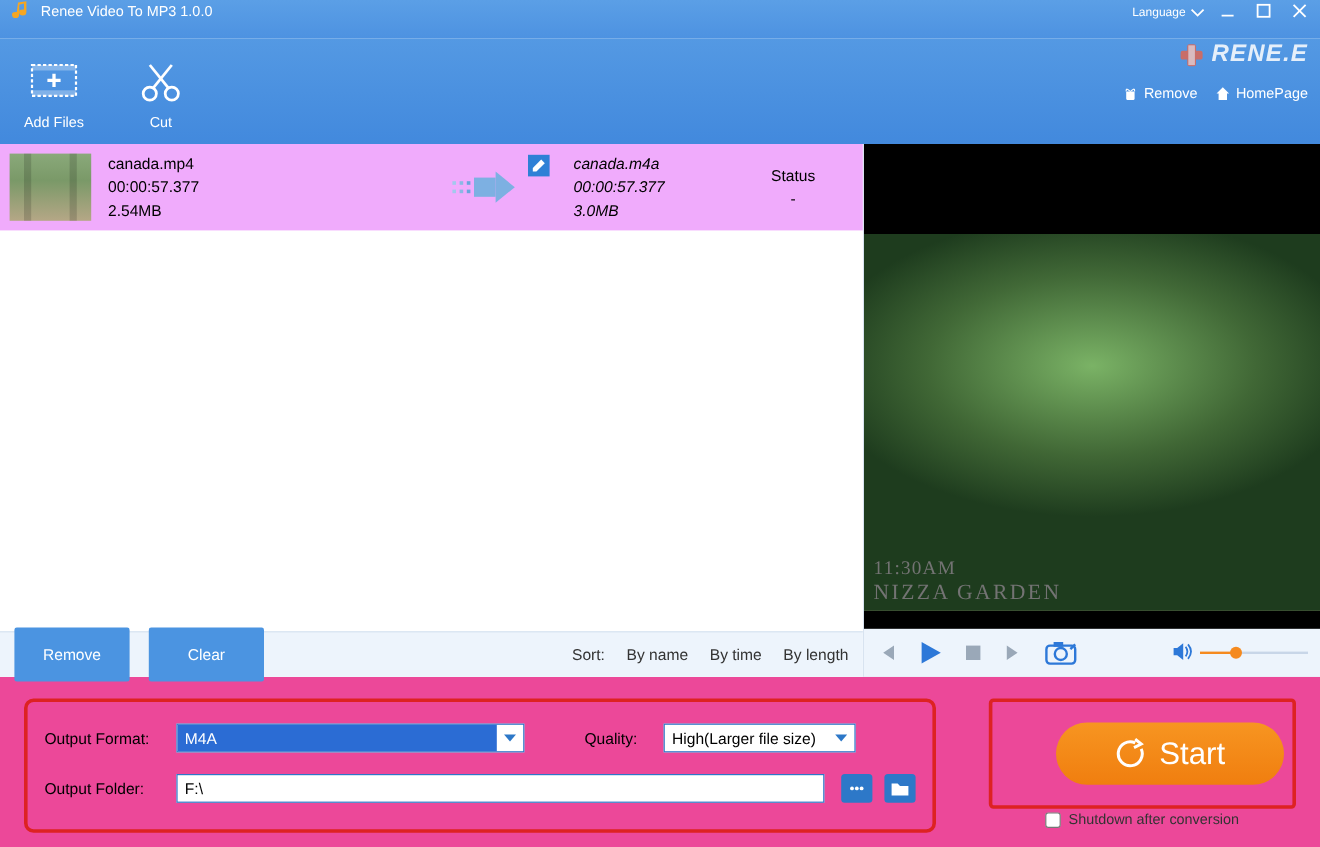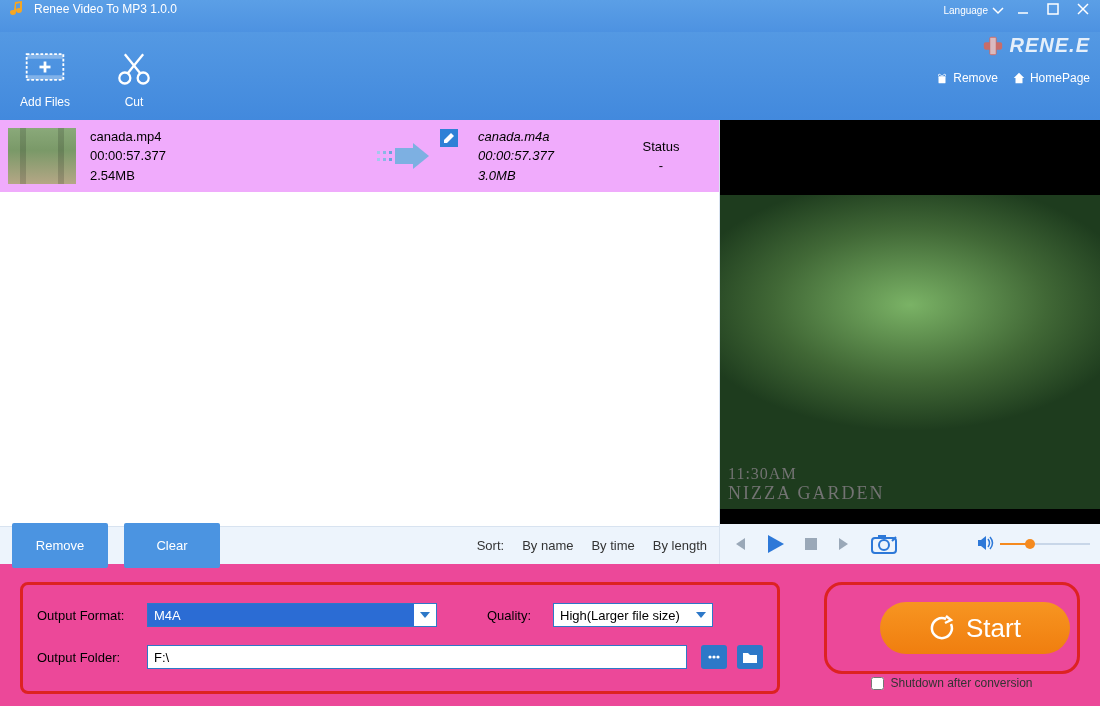--- a/index.html
+++ b/index.html
@@ -144,21 +144,21 @@
 .qlabel{margin-left:40px; width:56px;}
 .folder-input{
   flex:1; border:1px solid #2d78c8; height:24px; padding:0 6px; font-size:13px; outline:none;
 }
 .iconbtn{
   width:26px; height:24px; background:#2d78c8; border-radius:3px; display:flex; align-items:center; justify-content:center; cursor:pointer;
 }
 .iconbtn svg{width:16px;height:14px;fill:#fff;}
 
 .startbox {
-  width:256px; border:3px solid #d22; border-radius:18px; display:flex; flex-direction:column; align-items:center; justify-content:center; gap:8px; position:relative;padding-left:45px;
+  width:256px; border:3px solid #d22; border-radius:4px; display:flex; flex-direction:column; align-items:center; justify-content:center; gap:8px; position:relative;padding-left:45px;
 }
 .startbtn {
   background:linear-gradient(#f79521,#f07e0f); color:#fff; border:none; border-radius:26px;
   height:52px; width:190px; font-size:26px; display:flex; align-items:center; justify-content:center; gap:10px; cursor:pointer;
 }
 .startbtn svg{width:28px;height:28px;stroke:#fff;fill:none;stroke-width:2.5;}
 .shutdown-row{display:flex;align-items:center;gap:6px;font-size:12px;color:#333;margin-top:2px;}
 </style>
 </head>
 <body>

